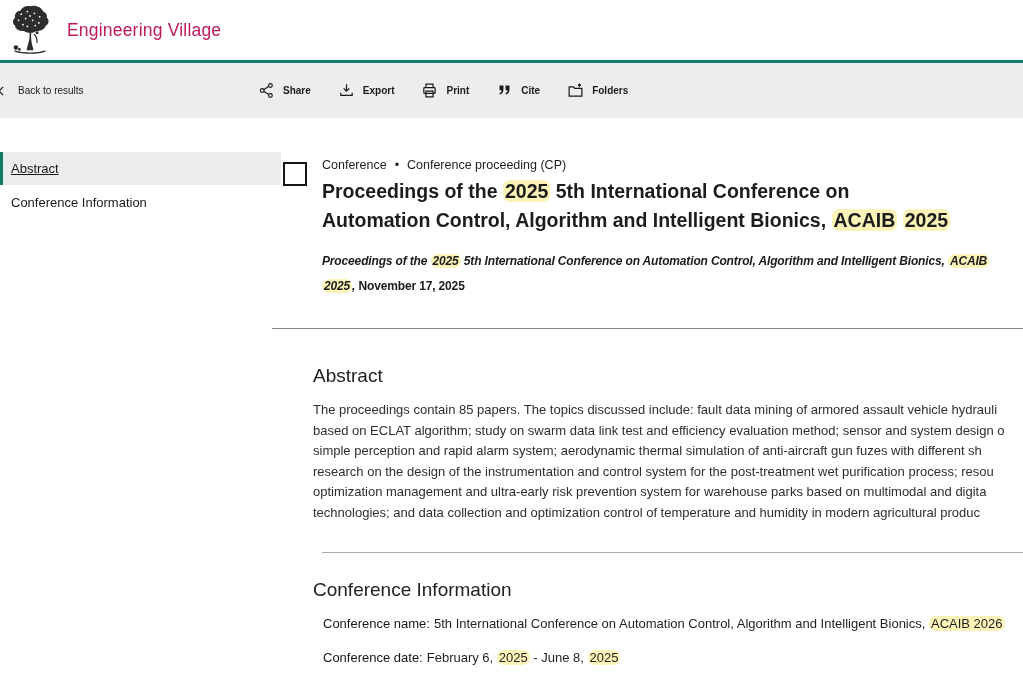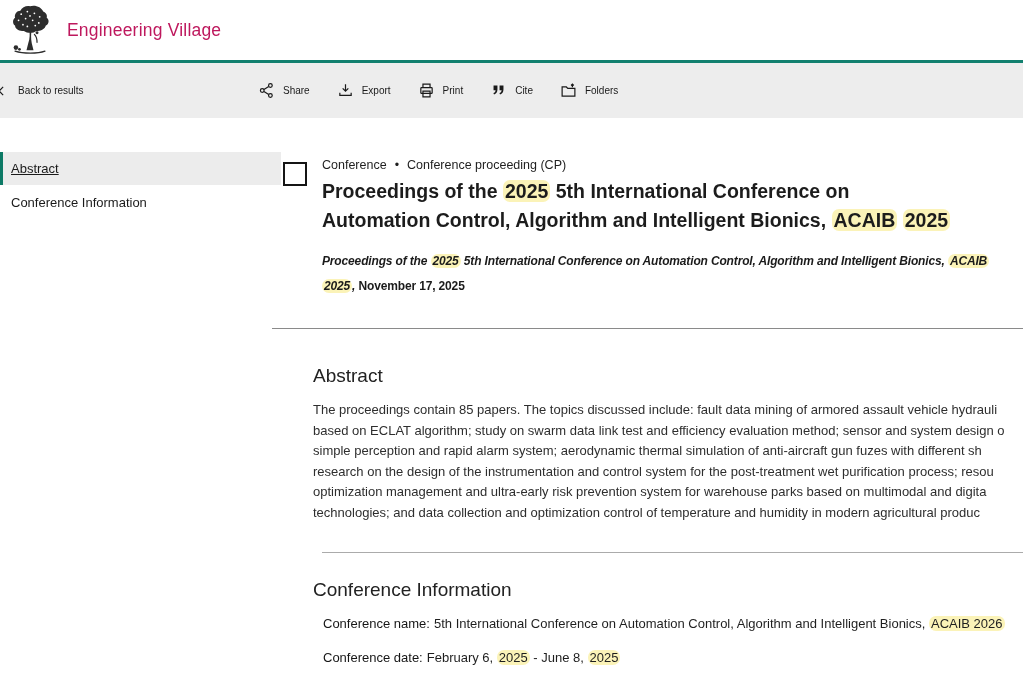--- a/index.html
+++ b/index.html
@@ -14,21 +14,21 @@
   .logo { width:44px; height:52px; display:block; }
   .brand { color:#be185d; font-size:17.5px; margin-left:15px; letter-spacing:.2px; text-decoration:none; cursor:pointer; }
 
   .teal-line { height:3px; background:#12806f; }
 
   
   .toolbar { position:relative; height:55px; background:#ededed; display:flex; align-items:center; font-size:10px; }
   .back-btn { display:flex; align-items:center; gap:9px; margin-left:-5px; background:none; border:none;
               font:inherit; color:#1a1a1a; cursor:pointer; padding:0; }
   .back-btn svg { display:block; }
-  .tb-actions { position:absolute; left:258px; top:0; height:100%; display:flex; align-items:center; gap:27px; }
+  .tb-actions { position:absolute; left:258px; top:0; height:100%; display:flex; align-items:center; gap:27px;font-weight:bold; }
   .tb-action { display:flex; align-items:center; gap:8px; background:none; border:none; font:inherit;
                color:#1a1a1a; cursor:pointer; padding:0; }
   .tb-icon { width:17px; height:17px; display:inline-flex; }
   .tb-icon svg { width:17px; height:17px; display:block; }
 
   
   .layout { display:flex; height:557px;margin-top:27px; }
   .sidebar { width:281px; flex:none; padding-top:7px; }
   .nav-item { font-size:13px; padding:9px 12px 9px 11px; cursor:pointer; color:#1a1a1a; }
   .nav-item.active { background:#ececec; border-left:3px solid #0d7a66; padding-left:8px; text-decoration:underline; }

